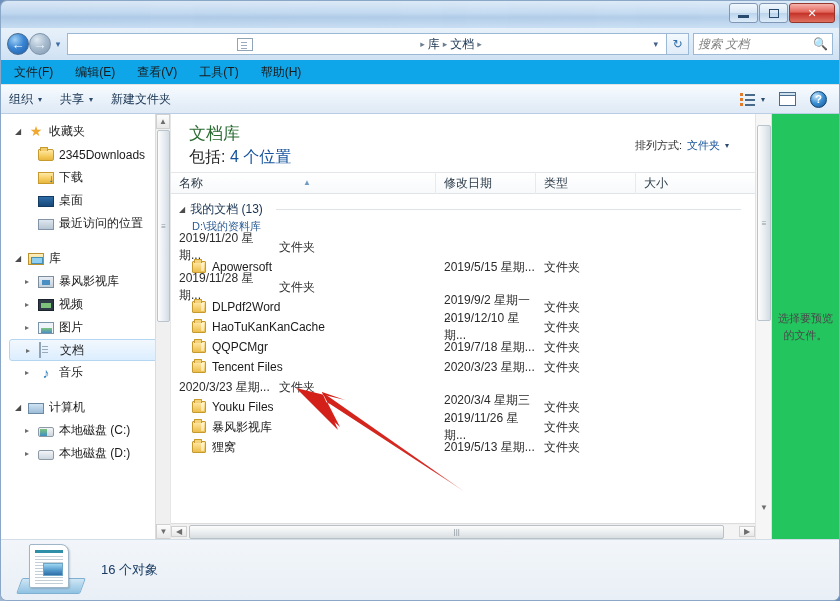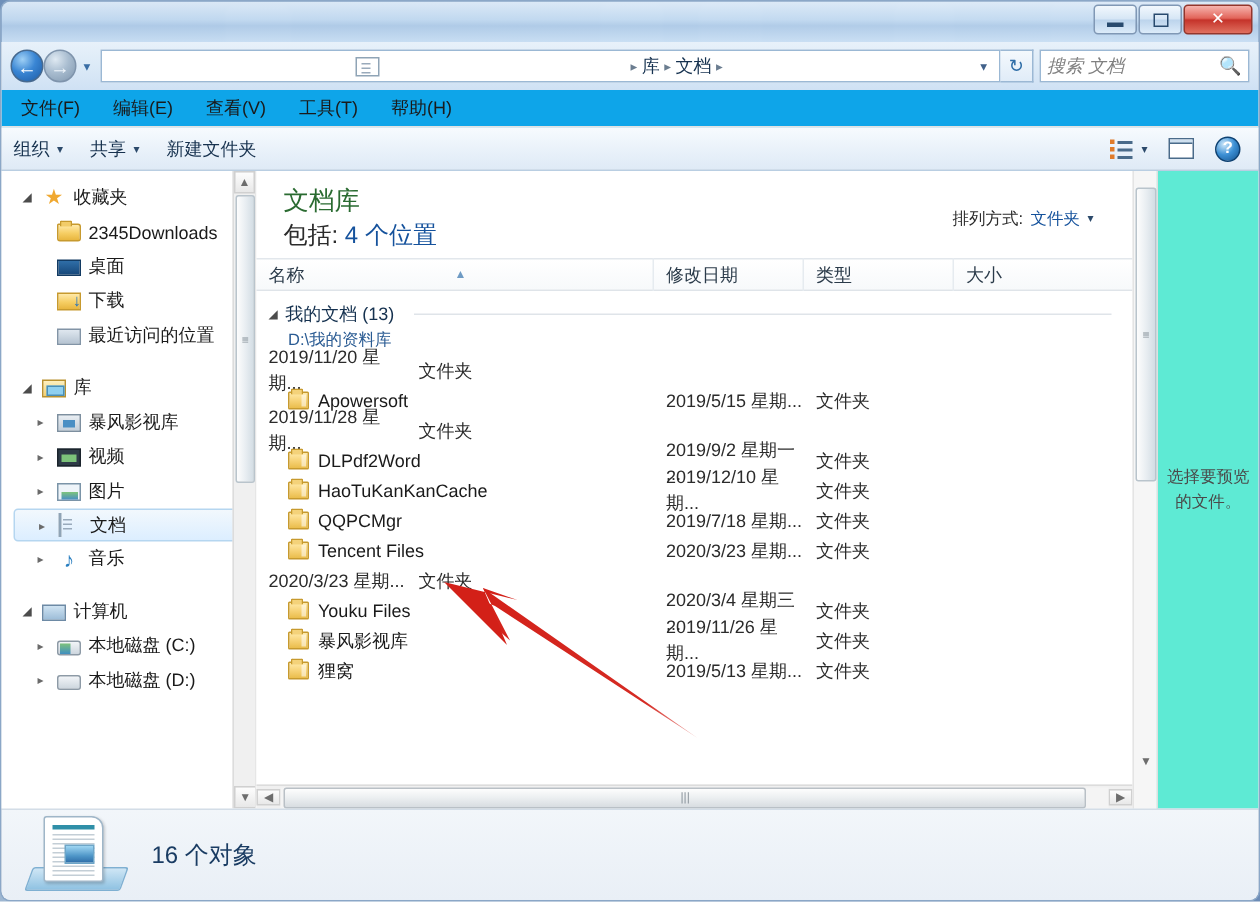--- a/index.html
+++ b/index.html
@@ -229,21 +229,21 @@
   .hs-arrow { width:16px; text-align:center; color:#6d6d6d; font-size:8px;
     background:linear-gradient(180deg,#fdfdfd,#e8e8e8); border:1px solid #d0d0d0;}
   .hs-track { flex:1; height:14px; position:relative; background:#f4f4f4;}
   .hs-thumb { position:absolute; left:2px; top:0; height:14px; width:97%;
     background:linear-gradient(180deg,#fdfdfd 0%,#eceff1 48%,#d8dde1 100%);
     border:1px solid #b9c0c6; border-radius:2px;
     display:flex; align-items:center; justify-content:center; color:#8a939b; font-size:8px;}
 
   .pane-vscroll { width:16px; position:relative; background:#f6f6f6; border-left:1px solid #e4e4e4;}
   .preview {
-    width:68px; background:#5eead4; border-left:1px solid #dfdfdf;
+    width:68px; background:#22c55e; border-left:1px solid #dfdfdf;
     display:flex; align-items:center; justify-content:center; text-align:center;
     font-size:11px; color:#4a4a4a; line-height:17px; padding:0 4px;
   }
 
   
   .statusbar {
     position:absolute; left:0; top:511px; width:838px; height:61px;
     background:linear-gradient(180deg,#f2f6fa 0%,#e9eff6 100%);
     border-top:1px solid #d3dde7;
     display:flex; align-items:center; padding-left:14px; gap:14px;
@@ -252,21 +252,21 @@
   .st-base { position:absolute; left:4px; bottom:4px; width:64px; height:16px;
     background:linear-gradient(180deg,#cfe6f5 0%,#8fc2e2 100%);
     transform: skewX(-20deg); border:1px solid #7fb0d2; border-radius:2px;}
   .st-page { position:absolute; left:14px; top:2px; width:40px; height:44px;
     background:#fff; border:1px solid #9fb6c8; border-radius:2px 8px 2px 2px;
     box-shadow:1px 1px 2px rgba(0,0,0,0.18);}
   .st-page .bar { position:absolute; left:5px; top:5px; width:28px; height:3px; background:#2f8fa8;}
   .st-page .ln { position:absolute; left:5px; width:28px; height:1px; background:#c3ced6;}
   .st-page .thumb { position:absolute; left:13px; top:18px; width:20px; height:13px;
     background:linear-gradient(180deg,#9fd6f2 0%,#4f96c8 60%,#2f6ea8 100%); border:1px solid #6ea6c8;}
-  .status-text { font-size:16px; color:#1a3c63; }
+  .status-text { font-size:13px; color:#1a3c63; }
 
   
   .annot { position:absolute; left:0; top:0; width:840px; height:601px; pointer-events:none; }
 </style>
 </head>
 <body>
 
 <div class="desk-blob" style="left:150px;top:4px;width:44px;height:46px;"></div>
 <div class="desk-blob" style="left:400px;top:2px;width:42px;height:44px;"></div>
 <div class="desk-blob" style="left:466px;top:2px;width:42px;height:44px;"></div>
@@ -365,27 +365,27 @@
           <span class="ic ic-star">★</span>
           <span>收藏夹</span>
         </div>
         <div class="nav-item sub">
           <span class="tri"></span>
           <span class="ic ic-folder"></span>
           <span>2345Downloads</span>
         </div>
         <div class="nav-item sub">
           <span class="tri"></span>
+          <span class="ic ic-dl"></span>
+          <span>下载</span>
+        </div>
+        <div class="nav-item sub">
+          <span class="tri"></span>
           <span class="ic ic-desktop"></span>
           <span>桌面</span>
-        </div>
-        <div class="nav-item sub">
-          <span class="tri"></span>
-          <span class="ic ic-dl"></span>
-          <span>下载</span>
         </div>
         <div class="nav-item sub">
           <span class="tri"></span>
           <span class="ic ic-recent"></span>
           <span>最近访问的位置</span>
         </div>
 
         <div class="nav-gap"></div>
 
         <div class="nav-item">

